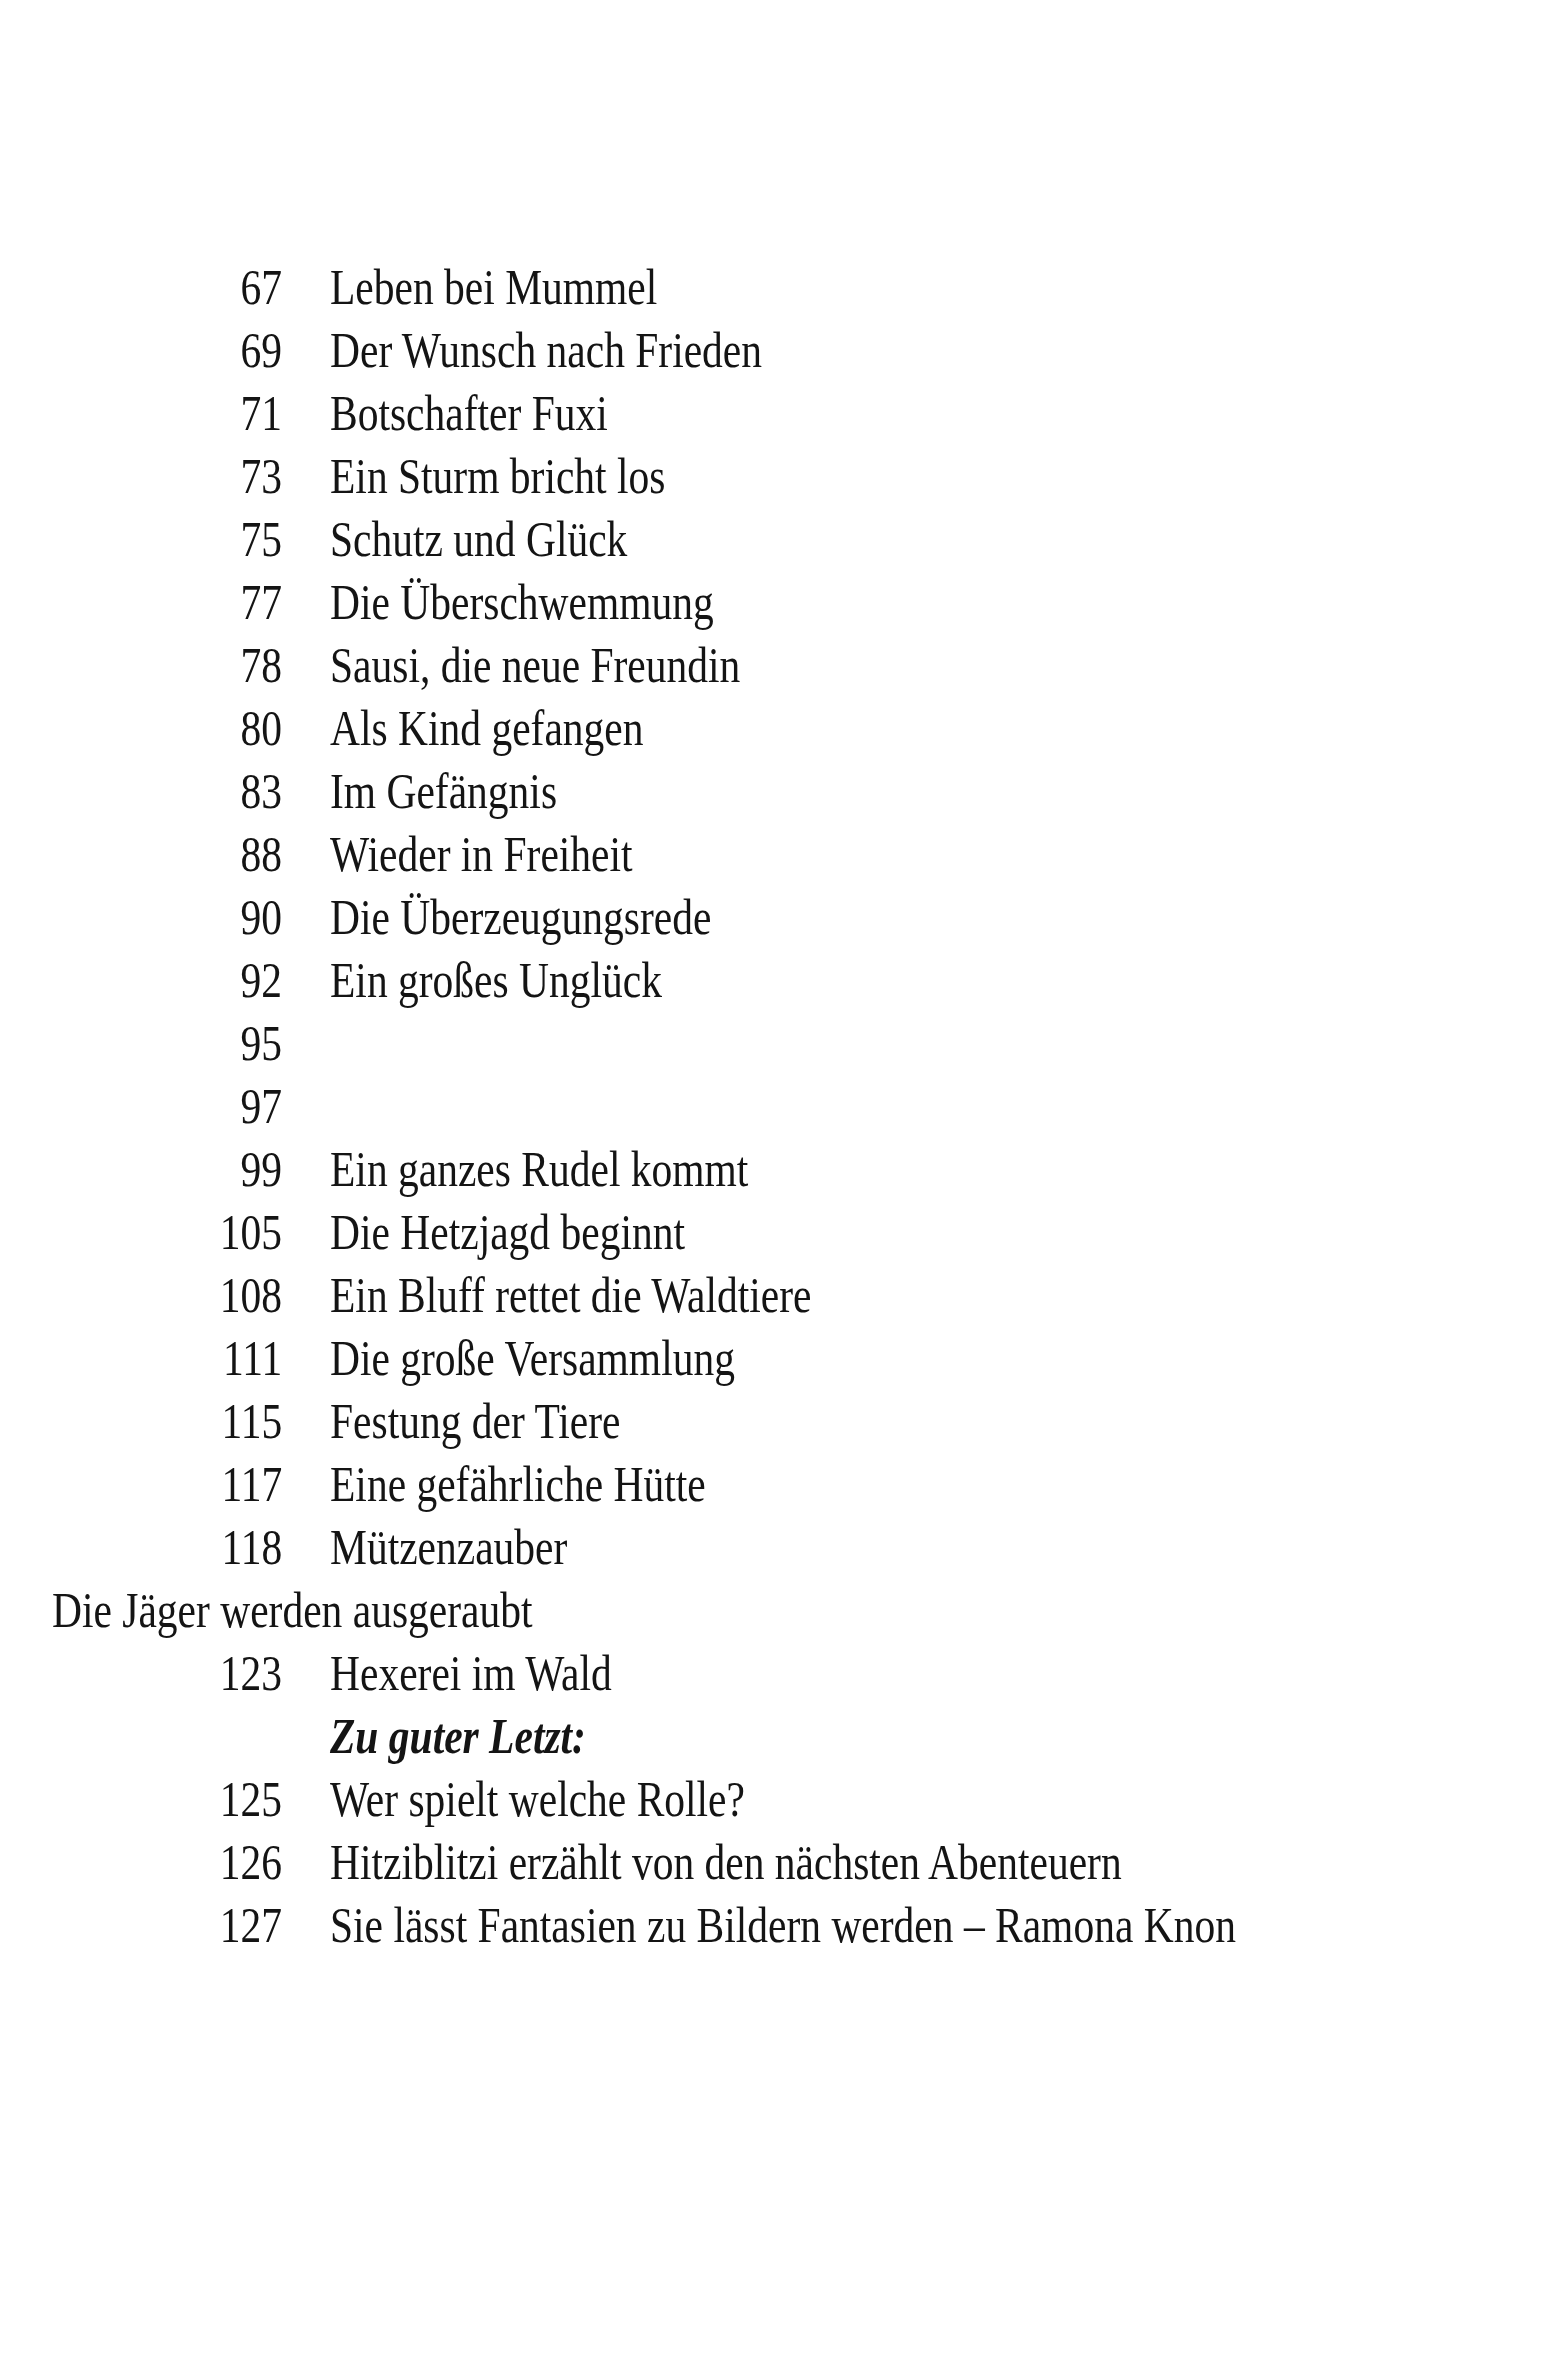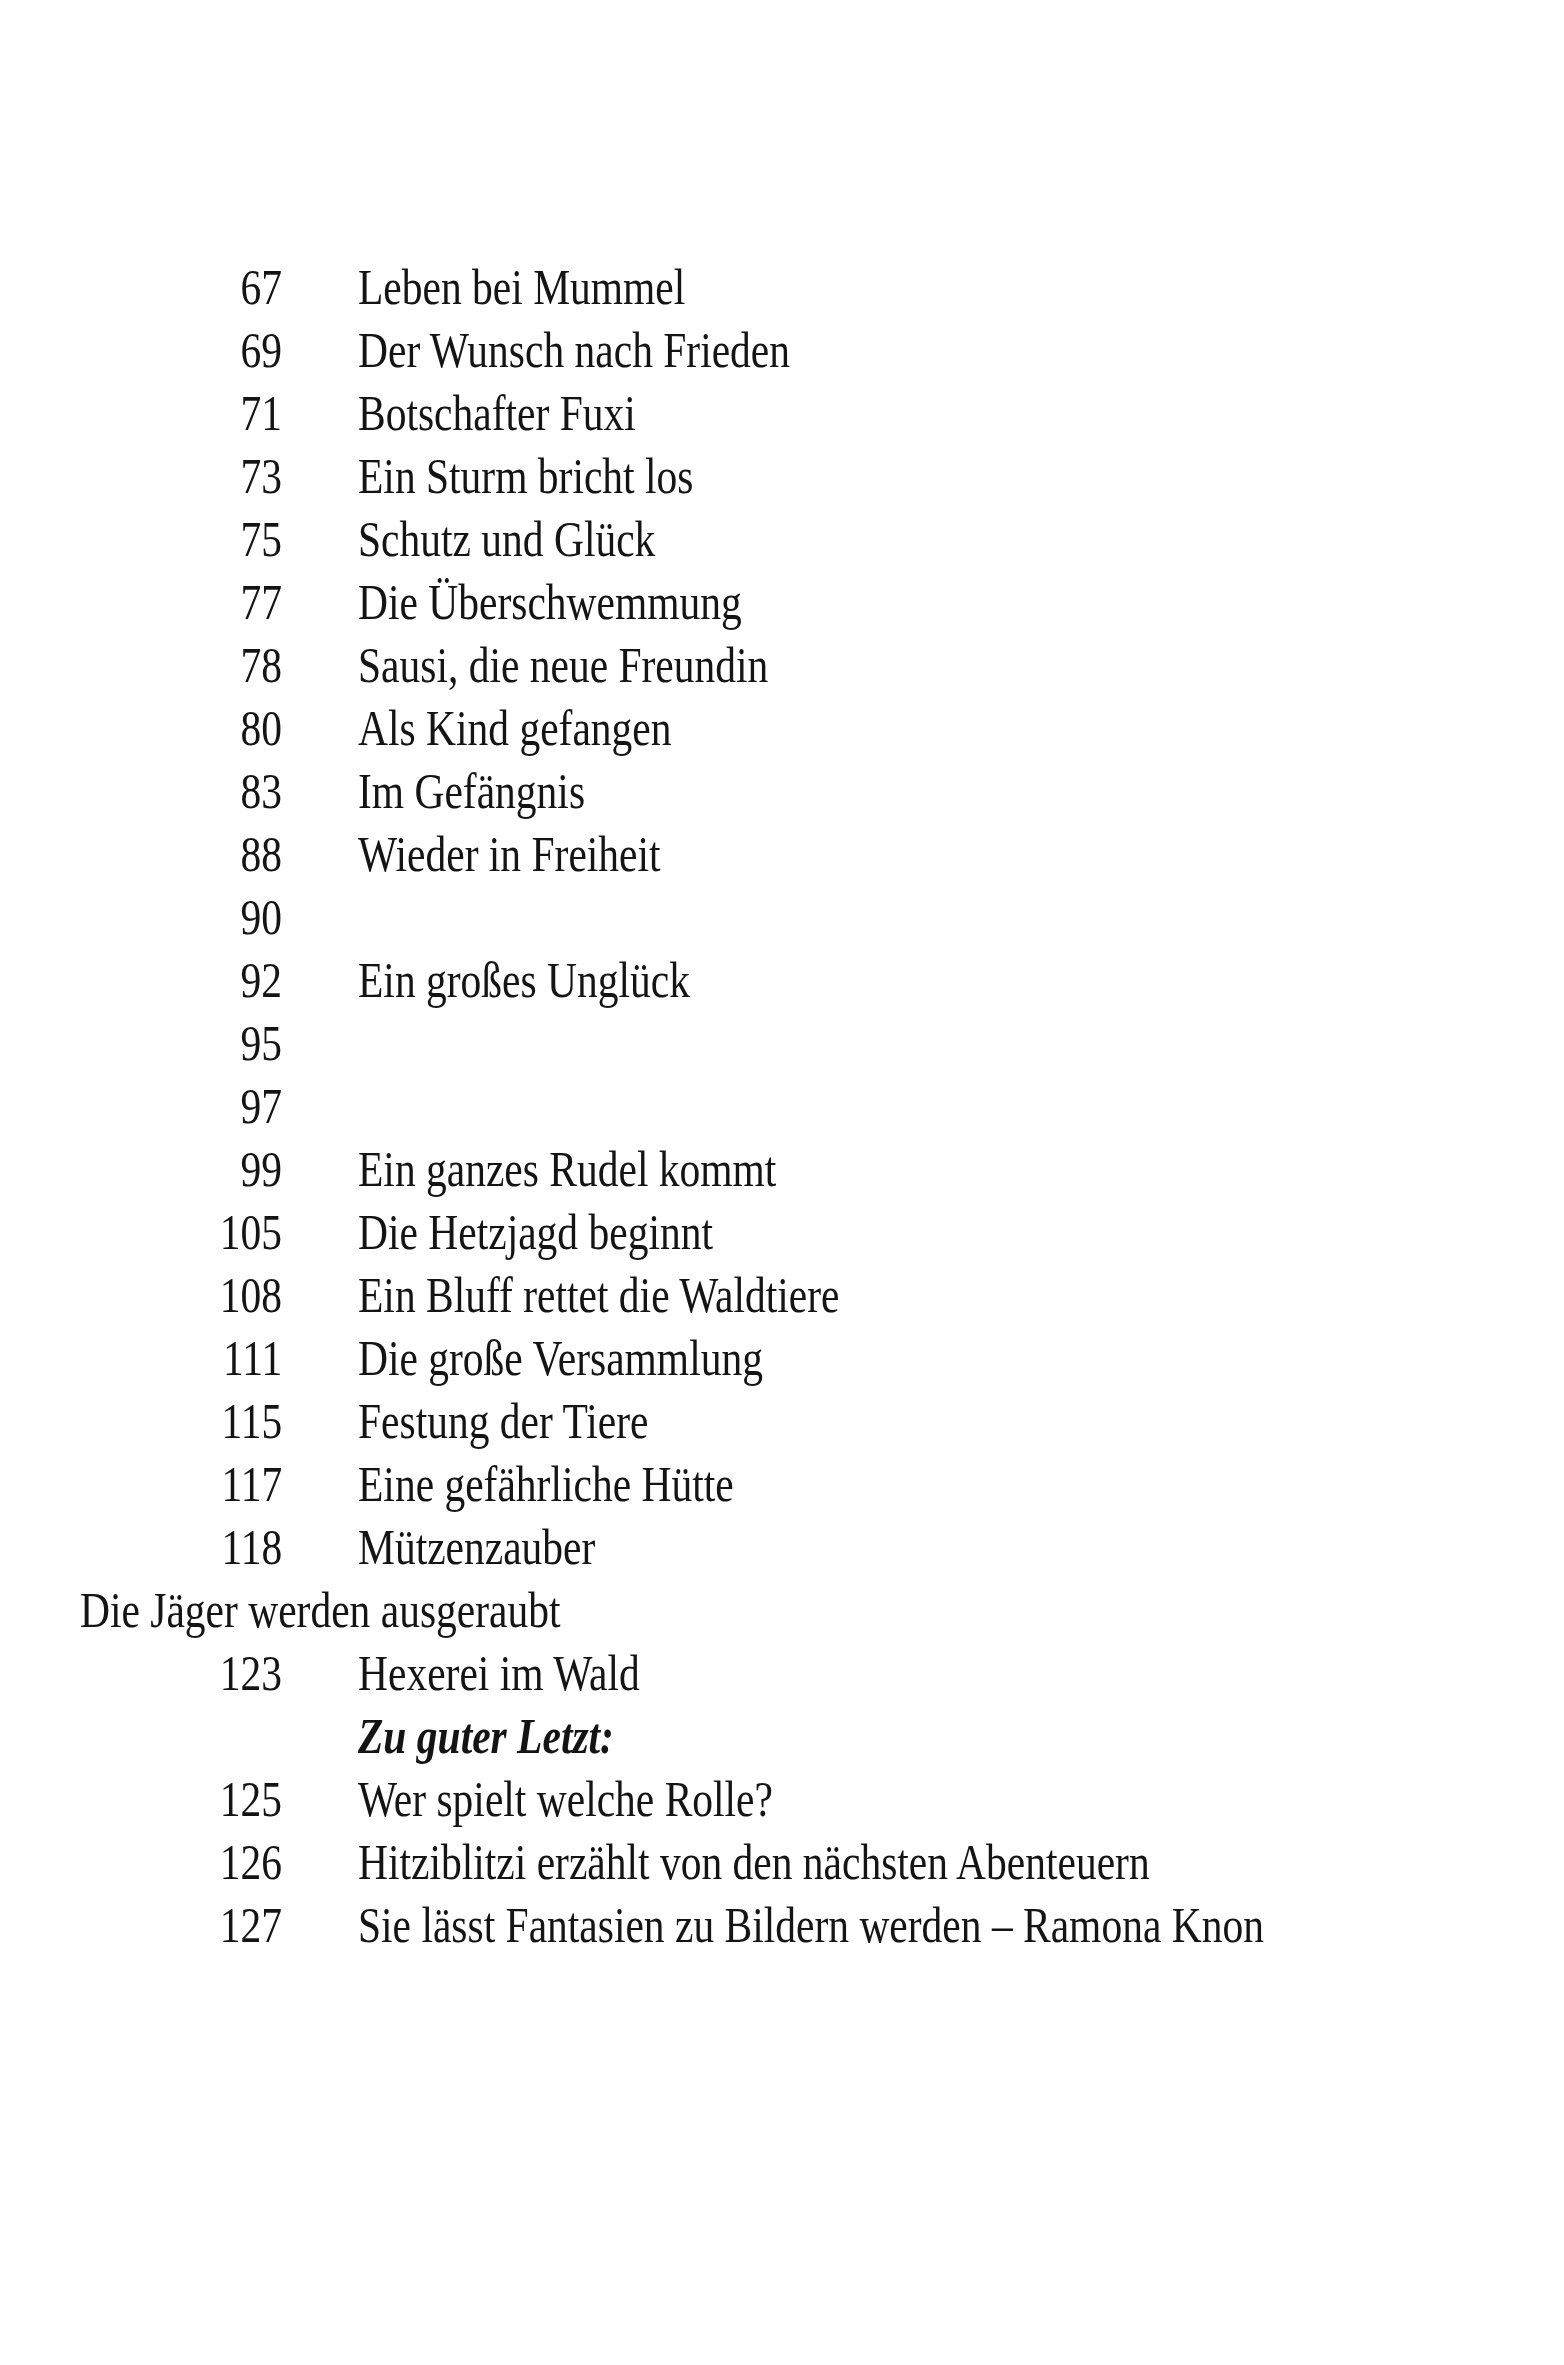--- a/index.html
+++ b/index.html
@@ -27,21 +27,21 @@
     height: 63px;
     line-height: 63px;
     font-size: 50px;
     white-space: nowrap;
   }
   .num {
     flex: 0 0 278px;
     text-align: right;
   }
   .title {
-    margin-left: 76px;
+    margin-left: 48px;
     text-align: center;
   }
   
   .num .txt {
     display: inline-block;
     transform: scaleX(0.83);
     transform-origin: 100% 50%;
   }
   .title .txt {
     display: inline-block;
@@ -135,20 +135,23 @@
       <span class="txt">88</span>
     </div>
     <div class="title">
       <span class="txt">Wieder in Freiheit</span>
     </div>
   </div>
       <div class="row">
     <div class="num">
       <span class="txt">90</span>
     </div>
+    <div class="title">
+      <span class="txt">Die Überzeugungsrede</span>
+    </div>
   </div>
       <div class="row">
     <div class="num">
       <span class="txt">92</span>
     </div>
     <div class="title">
       <span class="txt">Ein großes Unglück</span>
     </div>
   </div>
       <div class="row">

